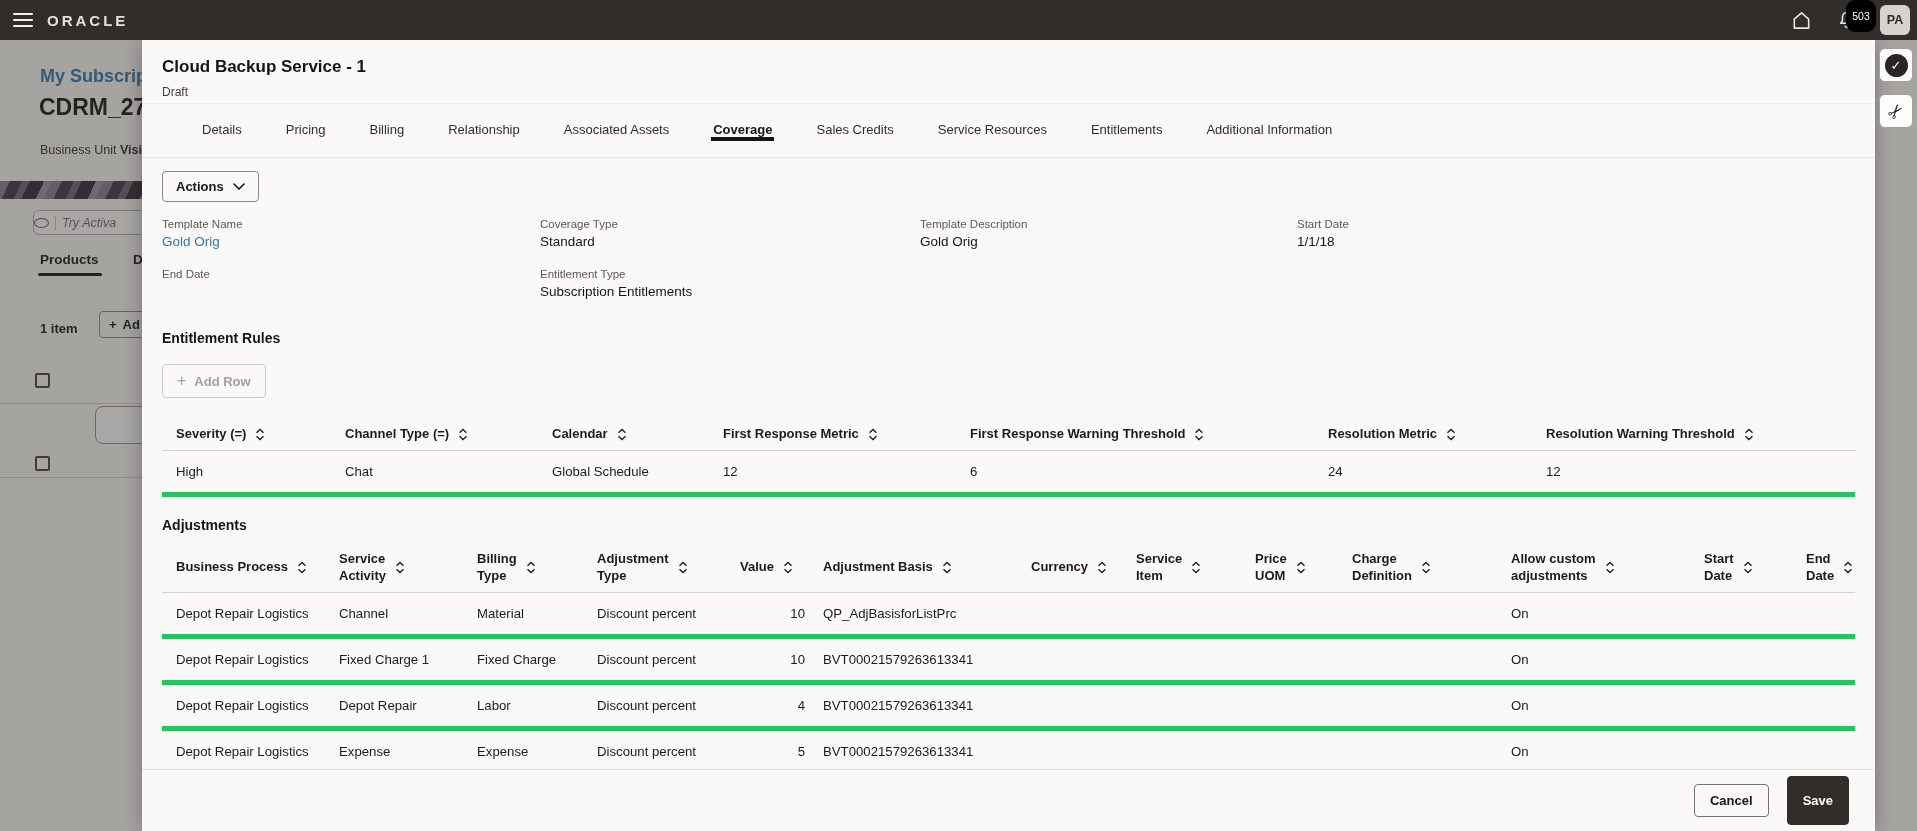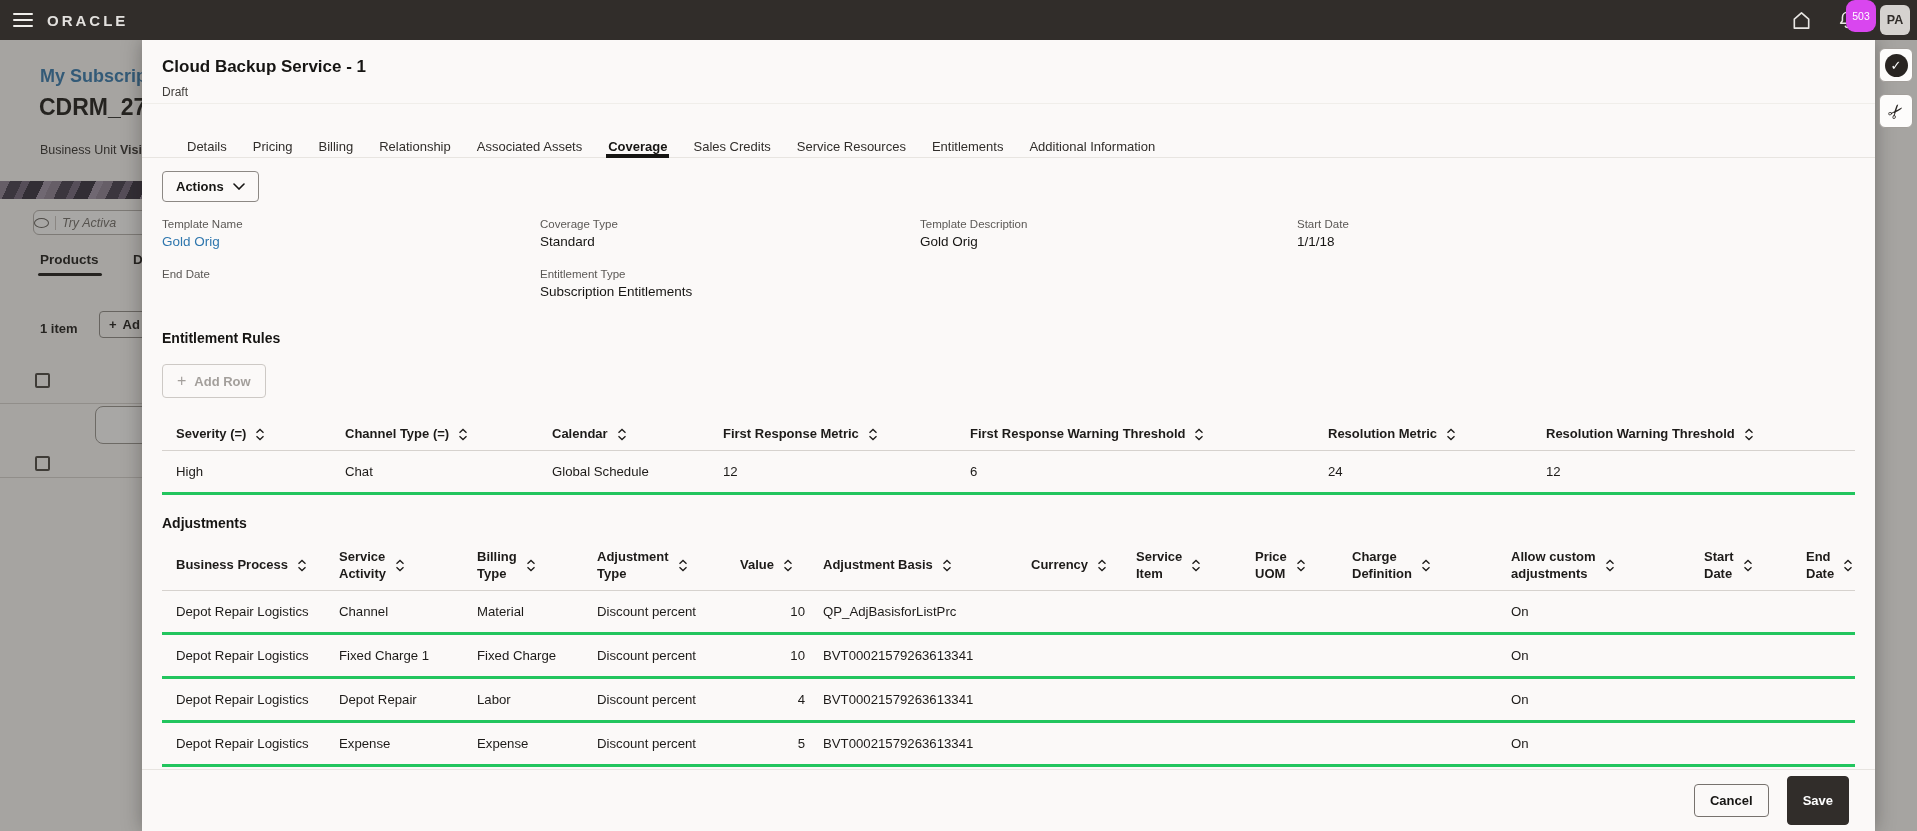--- a/index.html
+++ b/index.html
@@ -6,21 +6,21 @@
   html,body { width:1917px; height:831px; overflow:hidden; }
   body { font-family:"Liberation Sans","DejaVu Sans",sans-serif; background:#fbf9f8; position:relative; color:#1d1b19; }
 
   
   .topbar { position:absolute; top:0; left:0; width:100%; height:40px; background:#312d2a; z-index:40; display:flex; align-items:center; }
   .hamburger { width:20px; height:14px; margin-left:13px; display:flex; flex-direction:column; justify-content:space-between; cursor:pointer; }
   .hamburger span { display:block; height:2px; background:#f1efec; border-radius:1px; }
   .logo { color:#e3e1de; font-weight:700; font-size:15px; letter-spacing:3px; margin-left:14px; }
   .topbar-right { margin-left:auto; display:flex; align-items:center; gap:20px; padding-right:7px; }
   .tb-icon { position:relative; width:26px; height:26px; display:flex; align-items:center; justify-content:center; cursor:pointer; }
-  .badge { position:absolute; top:-7px; left:12px; min-width:30px; height:17px; background:#d946ef; border-radius:9px; color:#fff; font-size:10.5px; display:flex; align-items:center; justify-content:center; padding:16px 5px; }
+  .badge { position:absolute; top:-7px; left:12px; min-width:30px; height:17px; background:#000000; border-radius:9px; color:#fff; font-size:10.5px; display:flex; align-items:center; justify-content:center; padding:16px 5px; }
   .avatar { width:30px; height:30px; background:#d5d2cf; border-radius:6px; color:#312d2a; font-size:12.5px; font-weight:700; display:flex; align-items:center; justify-content:center; cursor:pointer; }
 
   
   .bg-page { position:absolute; top:40px; left:0; right:0; bottom:0; background:#fbf9f8; }
   .bg-left { position:absolute; left:0; top:0; width:142px; height:100%; overflow:hidden; }
   .bg-el { position:absolute; white-space:nowrap; }
   .bg-breadcrumb { left:40px; top:26px; color:#2f77ae; font-size:18px; font-weight:600; }
   .bg-title { left:39px; top:54px; font-size:23px; font-weight:700; color:#161513; }
   .bg-bu { left:40px; top:103px; font-size:12.5px; color:#2e2b29; }
   .bg-bu b { font-weight:700; }
@@ -47,21 +47,21 @@
   .side-toolbar { position:absolute; right:4px; top:48px; z-index:20; display:flex; flex-direction:column; gap:12px; }
   .side-btn { width:34px; height:34px; background:#fdfcfb; border:1px solid #a29e9a; border-radius:6px; display:flex; align-items:center; justify-content:center; cursor:pointer; }
   .check-circle { width:23px; height:23px; border-radius:50%; background:#292522; color:#fff; font-size:13px; font-weight:700; display:flex; align-items:center; justify-content:center; }
   .scissors { font-size:19px; color:#292522; transform:rotate(-50deg); line-height:1; }
 
   
   .panel { position:absolute; top:40px; left:142px; width:1733px; bottom:0; background:#fbf9f8; z-index:10; box-shadow:0 0 18px rgba(30,27,24,0.35); display:flex; flex-direction:column; }
   .panel-header { padding:17px 20px 0 20px; height:64px; border-bottom:1px solid #f0eeea; }
   .panel-title { font-size:17px; font-weight:700; color:#161513; }
   .panel-status { font-size:12px; color:#403d3a; margin-top:8px; }
-  .tab-bar { height:54px; display:flex; align-items:flex-end; gap:22px; padding:0 20px 0 43px; border-bottom:1px solid #e8e5e1; }
+  .tab-bar { height:54px; display:flex; align-items:center; gap:40px; padding:0 20px 0 58px; border-bottom:1px solid #e8e5e1; }
   .ptab { display:flex; align-items:center; font-size:13px; color:#312e2b; cursor:pointer; border-bottom:4px solid transparent; padding:0 2px; margin-bottom:-1px; }
   .ptab.active { font-weight:700; color:#161513; border-bottom-color:#161513; }
 
   .panel-content { flex:1; padding:13px 24px 0 20px; overflow:hidden; }
 
   .actions-btn { display:inline-flex; align-items:center; gap:9px; border:1px solid #8c8884; border-radius:4px; background:transparent; padding:7px 13px; font-size:13px; font-weight:600; color:#161513; cursor:pointer; }
 
   .fields-grid { margin-top:16px; display:grid; grid-template-columns:378px 380px 377px 1fr; row-gap:18px; }
   .field-label { font-size:11.5px; color:#5b5855; }
   .field-value { font-size:13.5px; color:#161513; margin-top:4px; min-height:16px; }
@@ -74,21 +74,21 @@
   .add-row-btn { margin-top:18px; display:inline-flex; align-items:center; gap:8px; border:1px solid #cdc9c5; border-radius:4px; background:transparent; padding:8px 14px; font-size:13px; font-weight:600; color:#a39f9b; cursor:pointer; }
   .add-row-btn .plus { font-size:16px; font-weight:400; line-height:1; }
 
   table.grid { border-collapse:collapse; table-layout:fixed; width:1693px; }
   .t-ent { margin-top:20px; }
   .t-adj { margin-top:10px; }
   table.grid th { border-bottom:1px solid #d6d2ce; padding:8px 4px 8px 14px; vertical-align:middle; }
   .th-inner { display:flex; align-items:center; gap:9px; }
   .th-label { font-size:13px; font-weight:700; color:#1d1b19; text-align:left; white-space:pre-line; line-height:1.25; }
   .sort-icon { display:inline-flex; flex:0 0 auto; }
-  table.grid td { font-size:13.2px; color:#1d1b19; border-bottom:3px solid #22c55e; padding:13px 4px 13px 14px; white-space:nowrap; overflow:hidden; }
+  table.grid td { font-size:13.2px; color:#1d1b19; border-bottom:5px solid #22c55e; padding:13px 4px 13px 14px; white-space:nowrap; overflow:hidden; }
   .t-ent td { padding-top:15px; padding-bottom:15px; }
   td.al-right { text-align:right; padding-right:14px; }
 
   .panel-footer { height:62px; border-top:1px solid #e7e4e0; display:flex; align-items:center; justify-content:flex-end; gap:18px; padding-right:26px; }
   .btn-cancel { background:#fbf9f8; border:1px solid #77726e; border-radius:4px; padding:8px 15px; font-size:13px; font-weight:600; color:#161513; cursor:pointer; }
   .btn-save { background:#312d2a; border:1px solid #312d2a; border-radius:4px; padding:16px 15px; font-size:13px; font-weight:600; color:#ffffff; cursor:pointer; }
 </style>
 </head>
 <body>
 

